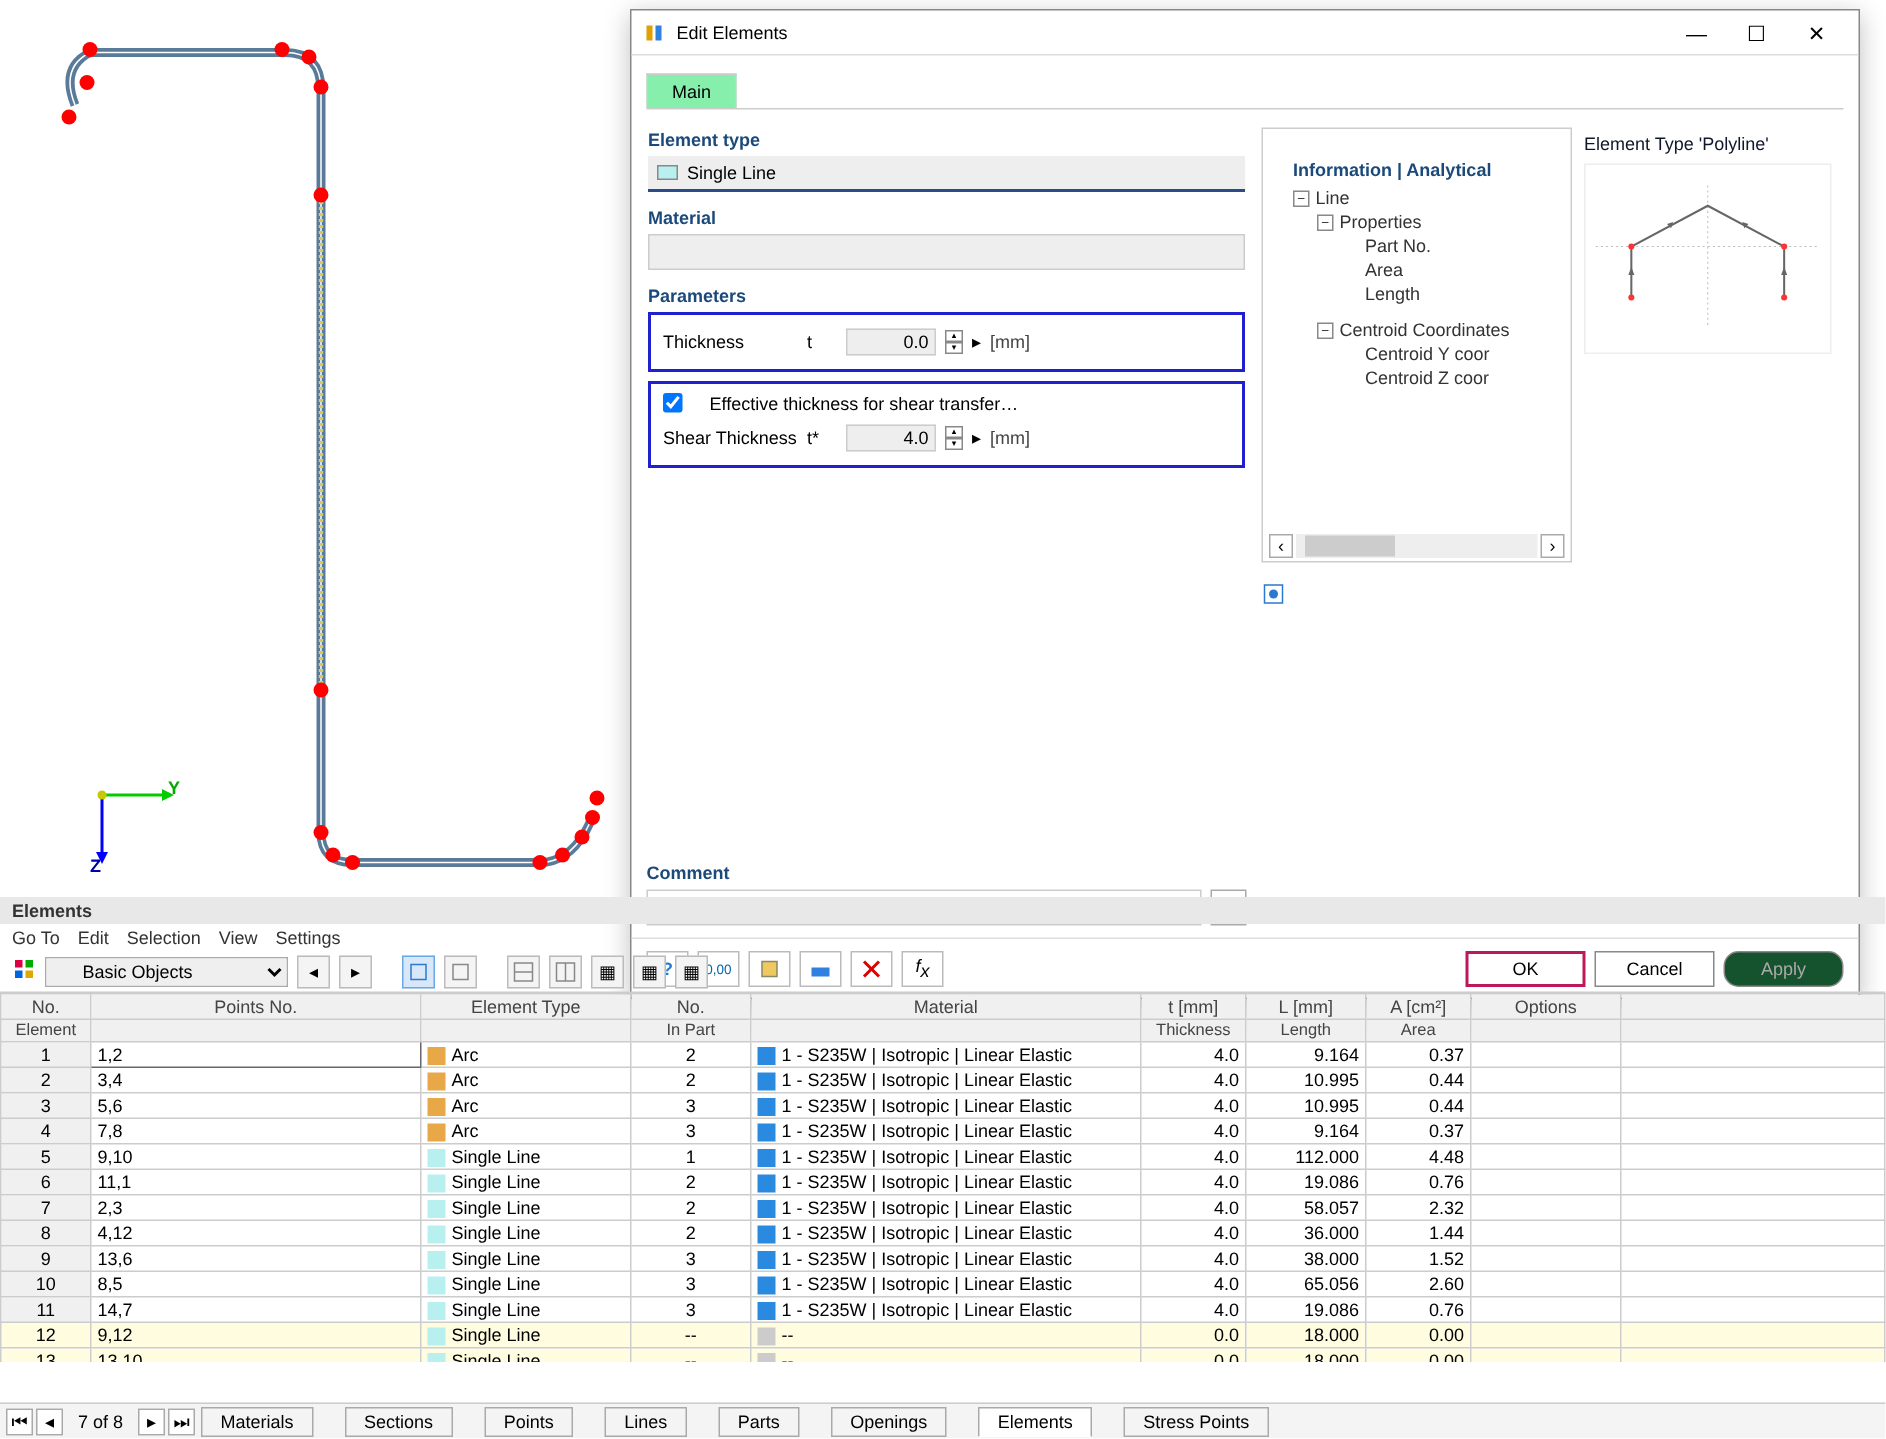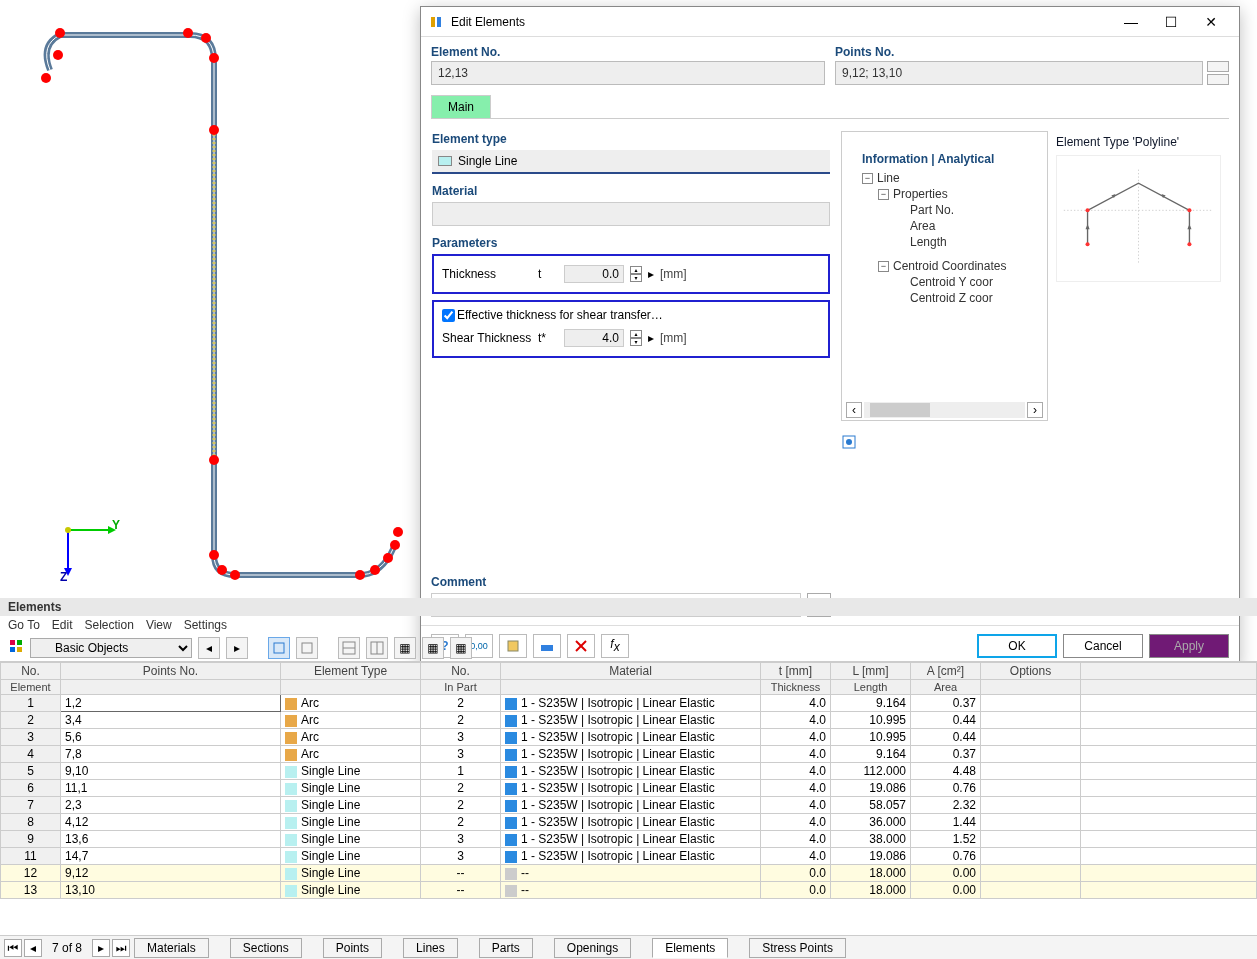--- a/index.html
+++ b/index.html
@@ -69,21 +69,21 @@
 .material-row { height:24px; background:#eee; border:1px solid #ccc; }
 
 .param-box { border:2px solid #2020d0; padding:6px 8px; }
 .param-row { display:flex; align-items:center; height:24px; gap:6px; }
 .param-row .plabel { width:90px; }
 .param-row .psym { width:20px; }
 .param-row .pval { width:60px; text-align:right; border:1px solid #ccc; background:#eee; padding:1px 4px; }
 .param-row .pspin { width:12px; display:flex; flex-direction:column; }
 .param-row .pspin div { height:8px; border:1px solid #888; font-size:6px; line-height:6px; text-align:center; cursor:pointer;}
 .param-row .punit { color:#444; }
-.checkbox-row { display:flex; align-items:flex-end; gap:2px; margin-bottom:4px; }
+.checkbox-row { display:flex; align-items:flex-start; gap:18px; margin-bottom:4px; }
 
 .info-panel { flex:1; border:1px solid #ccc; padding:20px; overflow:hidden; position:relative; }
 .info-panel .section-label { margin-bottom:4px; }
 .tree { font-size:11.5px; line-height:16px; color:#333; }
 .tree .expand { display:inline-block; width:11px; height:11px; border:1px solid #888; text-align:center; line-height:9px; font-size:9px; margin-right:4px; cursor:pointer; vertical-align:middle;}
 .tree .leaf2 { padding-left: 48px; }
 .info-scroll { position:absolute; bottom:2px; left:4px; right:4px; height:16px; display:flex; justify-content:space-between; }
 .info-scroll .arrow { width:16px; height:16px; border:1px solid #aaa; display:flex; align-items:center; justify-content:center; cursor:pointer; }
 .info-scroll .track { flex:1; background:#eee; margin:0 2px; position:relative;}
 .info-scroll .thumb { position:absolute; left:6px; width:60px; top:1px; bottom:1px; background:#ccc;}
@@ -93,22 +93,22 @@
 
 .comment-row { display:flex; gap:6px; align-items:flex-end; }
 .comment-row .cinput { flex:1; height:24px; border:1px solid #ccc; display:flex; align-items:center; justify-content:flex-end; padding-right:4px;}
 .comment-row .cbtn { width:24px; height:24px; border:1px solid #aaa; display:flex; align-items:center; justify-content:center; cursor:pointer; }
 
 .dlg-footer { height:40px; display:flex; align-items:center; padding:0 10px; gap:6px; border-top:1px solid #ddd;}
 .dlg-footer .fbtn-left { display:flex; gap:6px; }
 .dlg-footer .ficon { width:28px; height:24px; border:1px solid #bbb; display:flex; align-items:center; justify-content:center; cursor:pointer; }
 .dlg-footer .spacer { flex:1; }
 .dlg-footer .fbtn { width:80px; height:24px; border:1px solid #888; display:flex; align-items:center; justify-content:center; cursor:pointer; }
-.dlg-footer .fbtn.ok { border:2px solid #0ea5e9; }
-.dlg-footer .fbtn.disabled { color:#aaa; background:#701a75; }
+.dlg-footer .fbtn.ok { border:2px solid #be185d; }
+.dlg-footer .fbtn.disabled { color:#aaa; background:#14532d;border-radius:10px; }
 </style>
 </head>
 <body>
 
 <div class="canvas-area">
   <svg width="420" height="598">
 
     <g stroke="#5a7a9a" stroke-width="6" fill="none">
       <path d="M 50 70 Q 40 45 60 35 L 190 35 Q 214 35 214 60 L 214 555 Q 214 575 235 575 L 360 575 Q 378 575 390 555 L 395 545"></path>
     </g>
@@ -157,36 +157,20 @@
           <rect x="2" y="3" width="4" height="10" fill="#e0a000"></rect>
           <rect x="8" y="3" width="4" height="10" fill="#3080e0"></rect>
         </svg>
     </span>
     <span class="title">Edit Elements</span>
     <span class="winbtn">—</span>
     <span class="winbtn">☐</span>
     <span class="winbtn">✕</span>
   </div>
   <div class="dlg-body">
-    <div class="dlg-row">
-      <div class="group" style="flex:1;">
-        <div class="group-label">Element No.</div>
-        <input class="group-input" value="12,13" style="">
-      </div>
-      <div class="group" style="flex:1; display:flex; align-items:flex-end;">
-        <div style="flex:1;">
-          <div class="group-label">Points No.</div>
-          <input class="group-input" value="9,12; 13,10" style="">
-        </div>
-        <div class="sidebuttons">
-          <div class="sb"></div>
-          <div class="sb"></div>
-        </div>
-      </div>
-    </div>
 
     <div class="tab-row">
       <div class="dtab active">Main</div>
     </div>
 
     <div class="main-area">
       <div class="main-left">
         <div class="group-box">
           <div class="section-label">Element type</div>
           <div class="etype-row">
@@ -538,20 +522,32 @@
             <td><span class="color-box" style="background: rgb(184, 240, 240);"></span>Single Line</td>
             <td class="cnum">3</td>
             <td><span class="color-box" style="background: rgb(42, 138, 224);"></span>1 - S235W | Isotropic | Linear Elastic</td>
             <td class="num">4.0</td>
             <td class="num">38.000</td>
             <td class="num">1.52</td>
             <td></td>
             <td></td>
           </tr>
           <tr>
+            <td class="rownum">10</td>
+            <td>8,5</td>
+            <td><span class="color-box" style="background: rgb(184, 240, 240);"></span>Single Line</td>
+            <td class="cnum">3</td>
+            <td><span class="color-box" style="background: rgb(42, 138, 224);"></span>1 - S235W | Isotropic | Linear Elastic</td>
+            <td class="num">4.0</td>
+            <td class="num">65.056</td>
+            <td class="num">2.60</td>
+            <td></td>
+            <td></td>
+          </tr>
+          <tr>
             <td class="rownum">11</td>
             <td>14,7</td>
             <td><span class="color-box" style="background: rgb(184, 240, 240);"></span>Single Line</td>
             <td class="cnum">3</td>
             <td><span class="color-box" style="background: rgb(42, 138, 224);"></span>1 - S235W | Isotropic | Linear Elastic</td>
             <td class="num">4.0</td>
             <td class="num">19.086</td>
             <td class="num">0.76</td>
             <td></td>
             <td></td>

